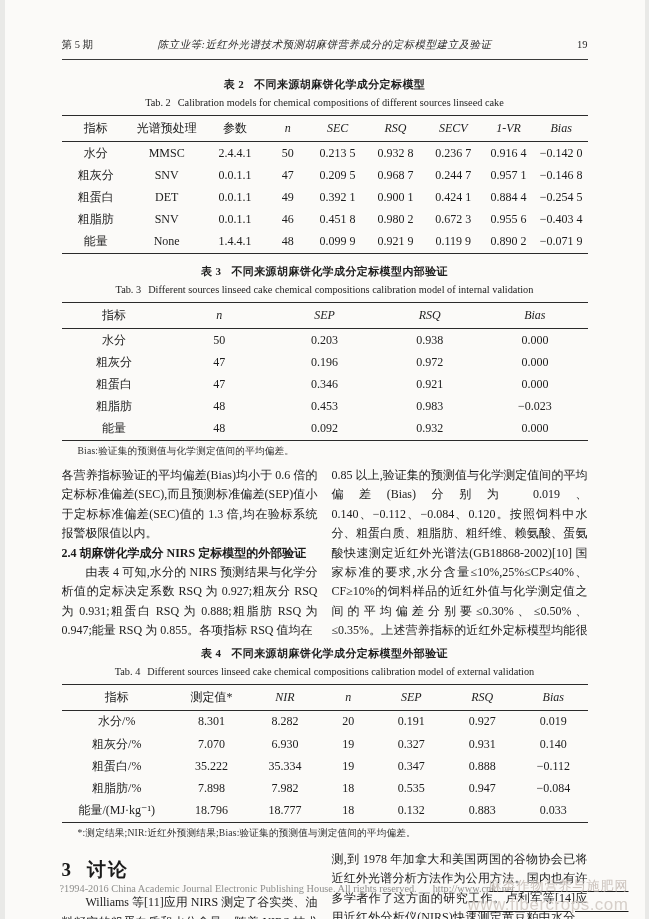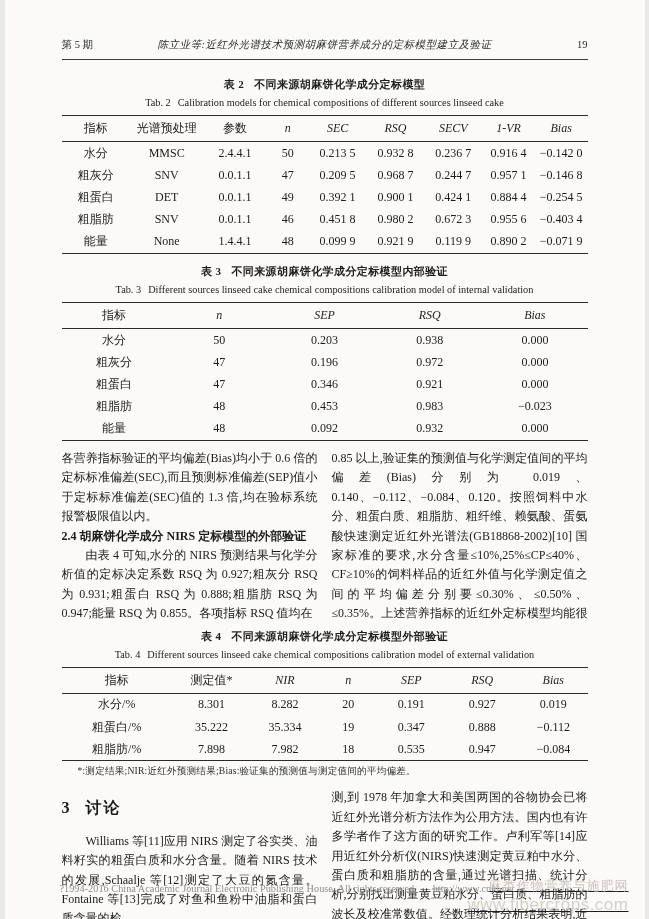--- a/index.html
+++ b/index.html
@@ -88,21 +88,21 @@
     font-size: 12px;
     line-height: 19.4px;
     text-align: justify;
     color: #1b1b1b;
   }
   .twocol.mid { height: 176px; }
   .twocol.lower { height: 150px; margin-top: 10px; }
   p.indent { text-indent: 2em; }
   .h24 { font-weight: 700; }
   .h3 {
-    font-size: 16px;
+    font-size: 19px;
     font-weight: 700;
     margin: 10px 0 14px 0;
     letter-spacing: 2px;
   }
   .h3 .h3-num { margin-right: 16px; letter-spacing: 0; }
 
   
   .page-footer {
     position: absolute;
     left: 55px;
@@ -267,20 +267,21 @@
           </tr>
           <tr>
             <td>能量</td>
             <td>48</td>
             <td>0.092</td>
             <td>0.932</td>
             <td>0.000</td>
           </tr>
         </tbody>
     </table>
+    <div class="footnote">Bias:验证集的预测值与化学测定值间的平均偏差。</div>
   </section>
 
   <div class="twocol mid">
     <div class="col">
       <p>各营养指标验证的平均偏差(Bias)均小于 0.6 倍的定标标准偏差(SEC),而且预测标准偏差(SEP)值小于定标标准偏差(SEC)值的 1.3 倍,均在验标系统报警极限值以内。</p>
       <p class="h24">2.4  胡麻饼化学成分 NIRS 定标模型的外部验证</p>
       <p class="indent">由表 4 可知,水分的 NIRS 预测结果与化学分析值的定标决定系数 RSQ 为 0.927;粗灰分 RSQ 为 0.931;粗蛋白 RSQ 为 0.888;粗脂肪 RSQ 为 0.947;能量 RSQ 为 0.855。各项指标 RSQ 值均在</p>
     </div>
     <div class="col">
       <p>0.85 以上,验证集的预测值与化学测定值间的平均偏差(Bias)分别为 0.019、0.140、−0.112、−0.084、0.120。按照饲料中水分、粗蛋白质、粗脂肪、粗纤维、赖氨酸、蛋氨酸快速测定近红外光谱法(GB18868-2002)[10] 国家标准的要求,水分含量≤10%,25%≤CP≤40%、CF≥10%的饲料样品的近红外值与化学测定值之间的平均偏差分别要≤0.30%、≤0.50%、≤0.35%。上述营养指标的近红外定标模型均能很好地逼近化学测定值。</p>
@@ -310,37 +311,55 @@
           <tr>
             <td>水分/%</td>
             <td>8.301</td>
             <td>8.282</td>
             <td>20</td>
             <td>0.191</td>
             <td>0.927</td>
             <td>0.019</td>
           </tr>
           <tr>
+            <td>粗灰分/%</td>
+            <td>7.070</td>
+            <td>6.930</td>
+            <td>19</td>
+            <td>0.327</td>
+            <td>0.931</td>
+            <td>0.140</td>
+          </tr>
+          <tr>
             <td>粗蛋白/%</td>
             <td>35.222</td>
             <td>35.334</td>
             <td>19</td>
             <td>0.347</td>
             <td>0.888</td>
             <td>−0.112</td>
           </tr>
           <tr>
             <td>粗脂肪/%</td>
             <td>7.898</td>
             <td>7.982</td>
             <td>18</td>
             <td>0.535</td>
             <td>0.947</td>
             <td>−0.084</td>
           </tr>
+          <tr>
+            <td>能量/(MJ·kg⁻¹)</td>
+            <td>18.796</td>
+            <td>18.777</td>
+            <td>18</td>
+            <td>0.132</td>
+            <td>0.883</td>
+            <td>0.033</td>
+          </tr>
         </tbody>
     </table>
     <div class="footnote">*:测定结果;NIR:近红外预测结果;Bias:验证集的预测值与测定值间的平均偏差。</div>
   </section>
 
   <div class="twocol lower">
     <div class="col">
       <div class="h3">
         <span class="h3-num">3</span><span>讨论</span>
       </div>

